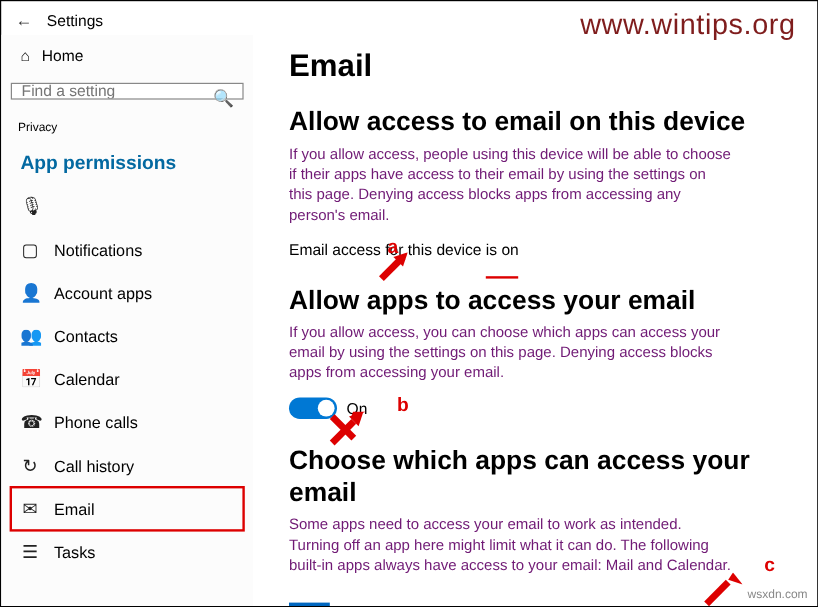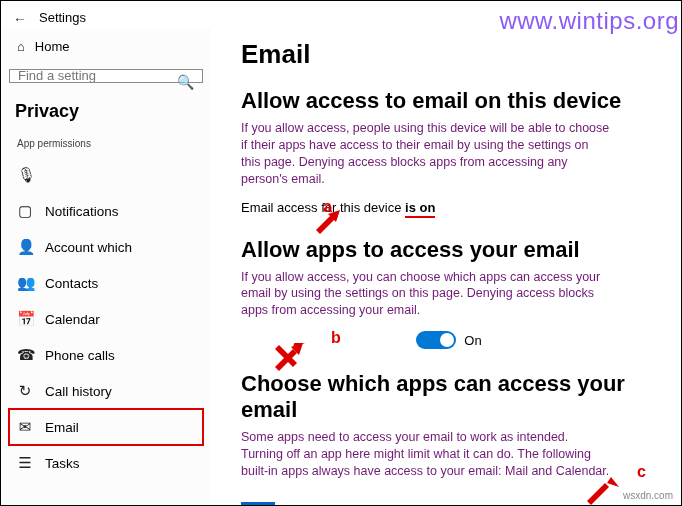--- a/index.html
+++ b/index.html
@@ -5,41 +5,41 @@
 * { box-sizing: border-box; margin: 0; padding: 0; }
 body { font-family: "Segoe UI", Arial, sans-serif; font-size: 13px; color: #000; background: #fff; width: 682px; height: 506px; overflow: hidden; position: relative; border: 1px solid #000; }
 .topbar { display: flex; align-items: center; padding: 8px 12px 4px 12px; }
 .topbar .back { font-size: 14px; margin-right: 12px; color: #333; }
 .layout { display: flex; height: calc(100% - 28px); }
 .sidebar { width: 210px; padding: 4px 8px 0 8px; background: #fcfcfc; overflow: hidden; }
 .home { display: flex; align-items: center; gap: 10px; padding: 6px 8px; margin-bottom: 8px; }
 .search { position: relative; margin-bottom: 14px; }
 .search input { width: 100%; height: 14px; border: 1px solid #888; padding: 0 28px 0 8px; font-size: 13px; background: #fff; }
 .search .sicon { position: absolute; right: 8px; top: 6px; color: #555; font-size: 14px; }
-.cat { font-weight: 700; font-size: 18px; padding: 4px 6px 10px 6px; }
-.subhead { color: #404040; font-size: 10px; padding: 6px 8px 8px 8px; }
+.cat { font-weight: 400; font-size: 10px; padding: 4px 6px 10px 6px; }
+.subhead { color: #0369a1; font-size: 16px; padding: 6px 8px 8px 8px; font-weight: bold; }
 .nav-item { display: flex; align-items: center; gap: 12px; padding: 9px 8px; cursor: pointer; font-size: 13.5px; }
 .nav-item .ic { width: 16px; text-align: center; color: #222; font-size: 15px; }
 .nav-item.selected { outline: 2px solid #d00; outline-offset: -1px; }
 .main { flex: 1; padding: 10px 24px 0 30px; overflow-y: auto; }
 .main h1 { font-weight: 600; font-size: 26px; margin-bottom: 18px; }
 .section h2 { font-weight: 600; font-size: 22px; margin-bottom: 6px; }
 .section p.desc { color: #701a75; font-size: 12.5px; line-height: 1.35; margin-bottom: 12px; max-width: 370px; }
 .status-line { font-size: 13px; margin-bottom: 4px; }
-.status-line .ison { border-bottom: 2px solid #d00; padding-bottom: 1px; font-weight: bold; }
+.status-line .ison { border-bottom: 2px solid #d00; padding-bottom: 15px; }
 .btn { display: inline-block; border: 1px solid #aaa; background: #ddd; padding: 4px 14px; font-size: 13px; cursor: pointer; }
 .section { margin-bottom: 22px; position: relative; }
-.toggle { display: flex; align-items: center; gap: 8px; margin-top: 6px; justify-content: center; }
+.toggle { display: flex; align-items: center; gap: 8px; margin-top: 6px; }
 .switch { width: 40px; height: 18px; border-radius: 10px; background: #0078d4; position: relative; cursor: pointer; }
 .switch::after { content: ""; position: absolute; right: 2px; top: 2px; width: 14px; height: 14px; border-radius: 50%; background: #fff; }
 .applist { display: flex; align-items: center; gap: 10px; margin-top: 10px; }
 .appicon { width: 34px; height: 34px; background: #0067c0; display: flex; align-items: center; justify-content: center; color: #fff; font-size: 18px; }
 .appicon svg { fill: #fff; }
 .approw { display: flex; align-items: center; justify-content: space-between; width: 380px; }
-.watermark { position: absolute; top: 6px; right: 2px; font-size: 24px; color: #8b5cf6; font-family: Arial, sans-serif; letter-spacing: .5px; }
+.watermark { position: absolute; top: 6px; right: 18px; font-size: 24px; color: #7f1d1d; font-family: Arial, sans-serif; letter-spacing: .5px; }
 .wsx { position: absolute; bottom: 4px; right: 8px; font-size: 10px; color: #888; }
 .ann { position: absolute; color: #d00; font-weight: bold; font-size: 16px; pointer-events: none; }
 .arrow { position: absolute; pointer-events: none; }
 .arrow svg polygon, .arrow svg path { fill: #d00; }
 </style>
 </head>
 <body>
 
 <div class="topbar">
   <span class="back">←</span>
@@ -63,21 +63,21 @@
 
     <div class="nav-item">
       <span class="ic">🎙</span>
     </div>
     <div class="nav-item">
       <span class="ic">▢</span>
       <span>Notifications</span>
     </div>
     <div class="nav-item">
       <span class="ic">👤</span>
-      <span>Account which</span>
+      <span>Account apps</span>
     </div>
     <div class="nav-item">
       <span class="ic">👥</span>
       <span>Contacts</span>
     </div>
     <div class="nav-item">
       <span class="ic">📅</span>
       <span>Calendar</span>
     </div>
     <div class="nav-item">

